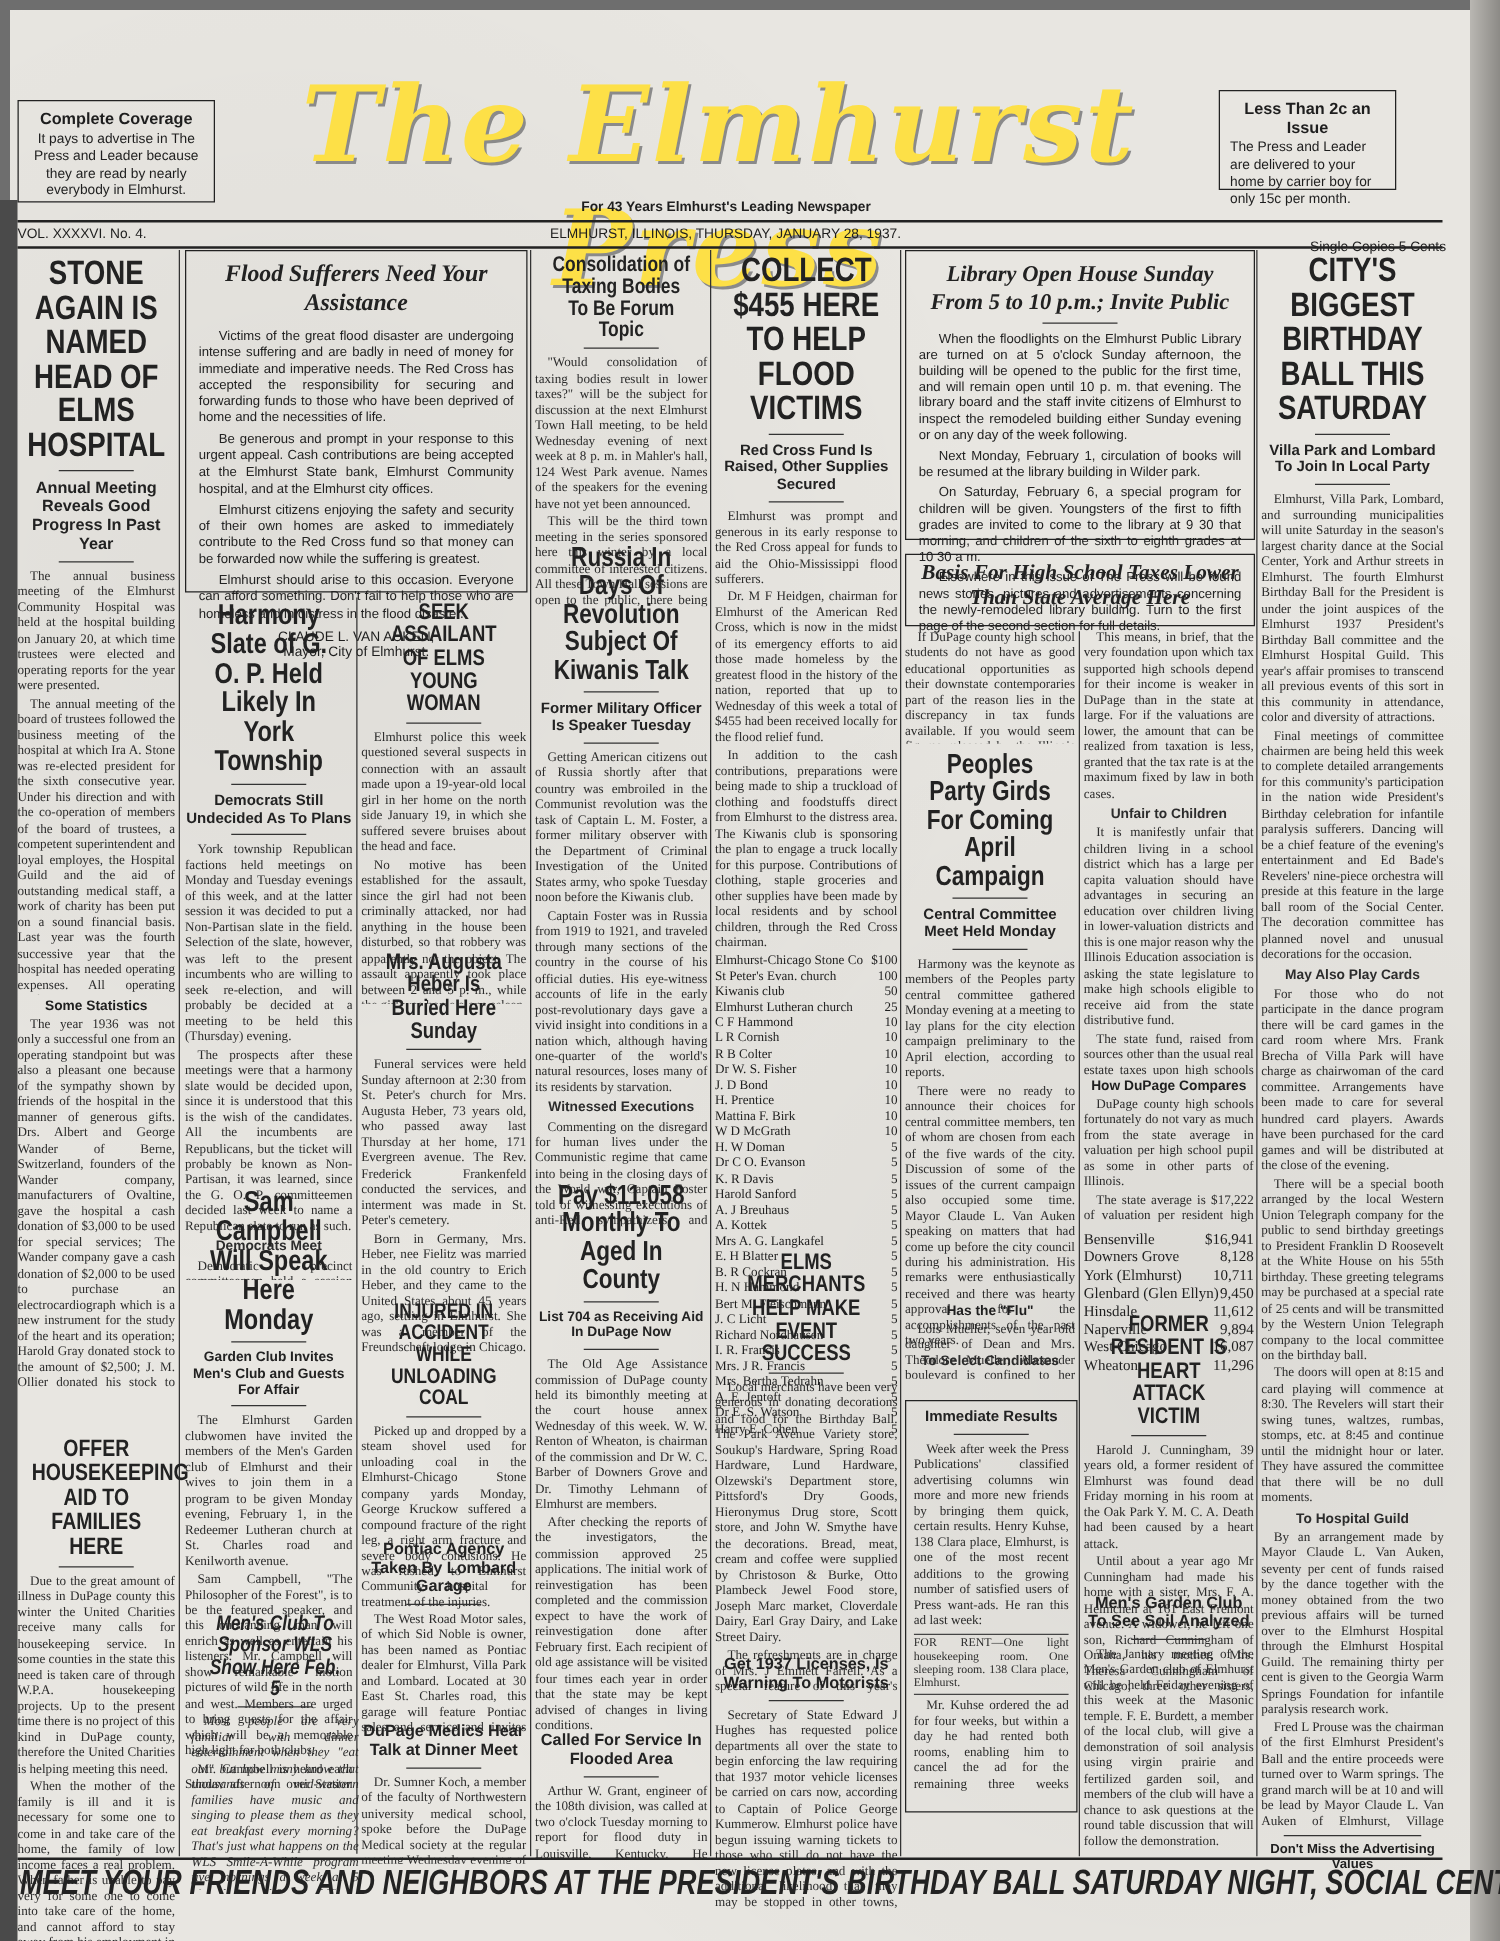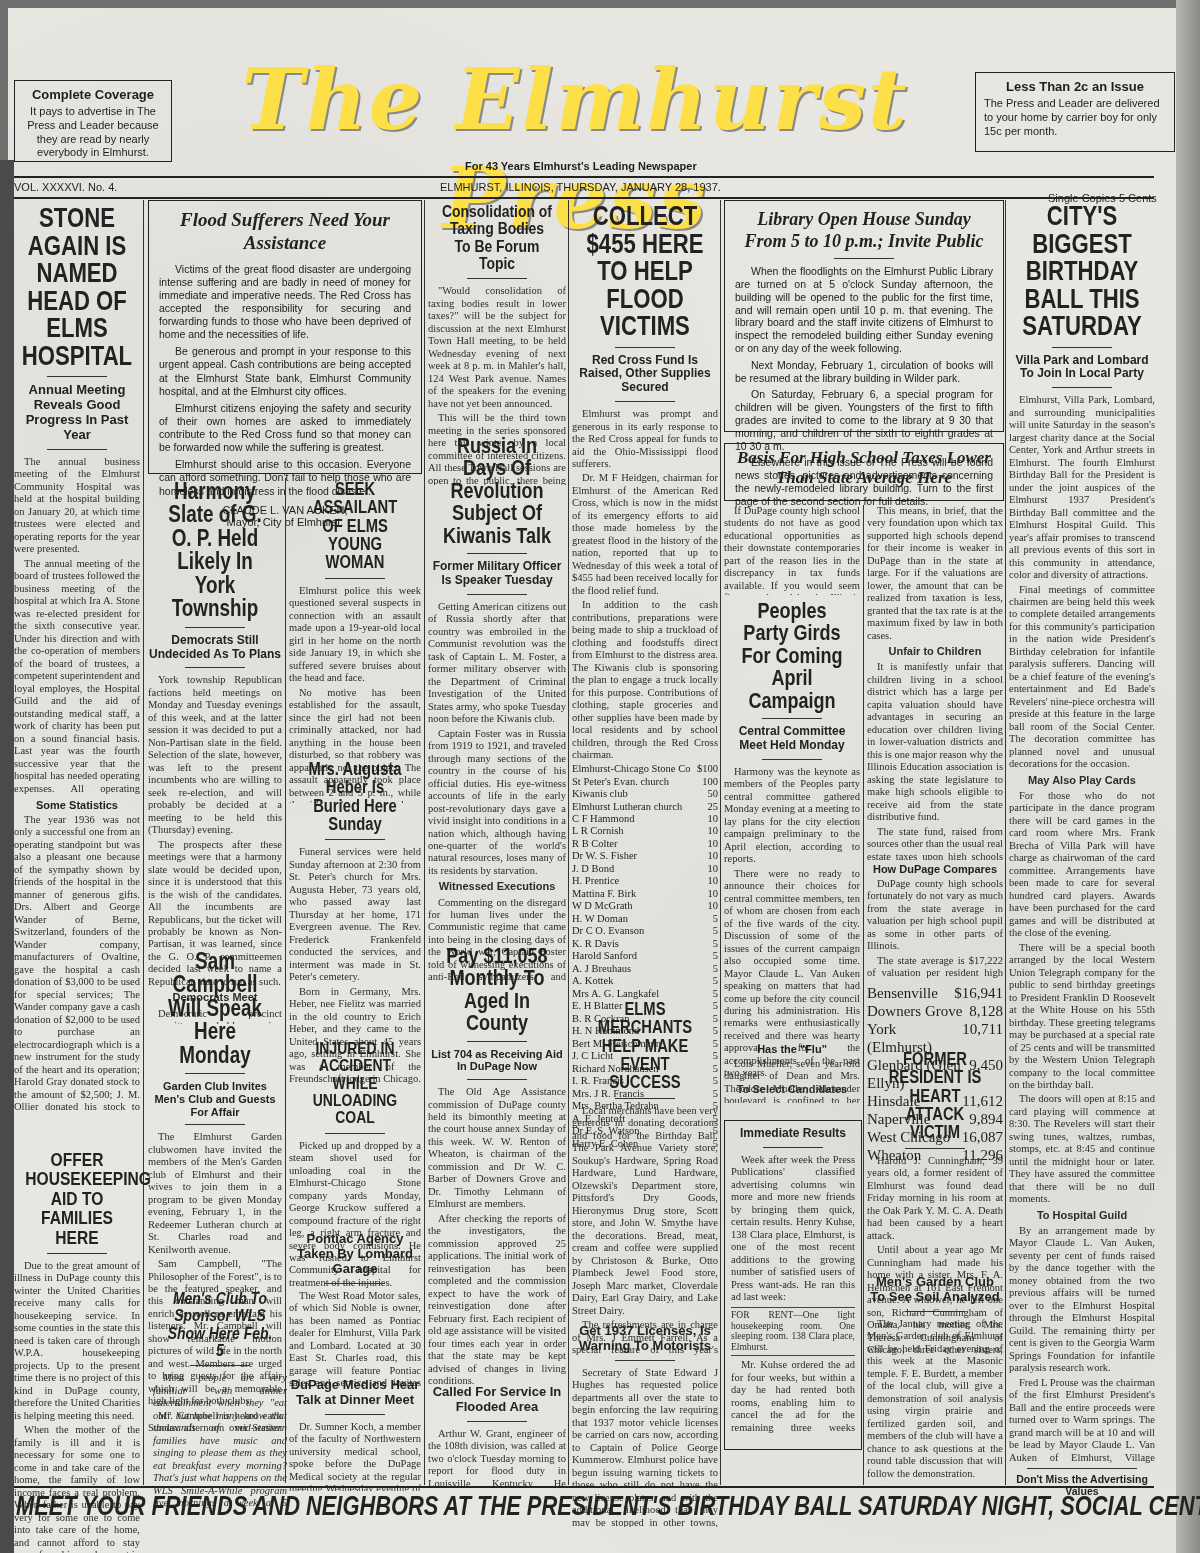--- a/index.html
+++ b/index.html
@@ -25,40 +25,40 @@
   .sub{font-family:"Liberation Sans",sans-serif;font-weight:bold;text-align:center;font-size:14px;line-height:1.15;color:#222;}
   .ital{font-family:"Liberation Serif",serif;font-style:italic;font-weight:bold;text-align:center;color:#222;}
   .body{font-family:"Liberation Serif",serif;font-size:10.5px;line-height:1.19;text-align:justify;color:#2c2c2c;overflow:hidden;}
   .body p{margin:0 0 2px 0;text-indent:10px;}
   .sbody{font-family:"Liberation Sans",sans-serif;font-size:12.5px;line-height:1.3;text-align:justify;color:#222;overflow:hidden;}
   .sbody p{margin:0 0 4px 0;text-indent:16px;}
   .dash{width:60px;margin:6px auto;border-top:1.5px solid #333;}
   .subhead{font-family:"Liberation Sans",sans-serif;font-weight:bold;font-size:11px;text-align:center;margin:3px 0;}
   .contrib{font-family:"Liberation Serif",serif;font-size:10.5px;line-height:1.19;}
   .contrib .row{display:flex;justify-content:space-between;}
-  .vtable{font-family:"Liberation Serif",serif;font-size:15px;line-height:1.2;width:100%;}
+  .vtable{font-family:"Liberation Serif",serif;font-size:12px;line-height:1.2;width:100%;}
   .vtable .row{display:flex;justify-content:space-between;}
   .banner{font-family:"Liberation Sans",sans-serif;font-weight:bold;font-style:italic;font-size:28px;transform:scaleX(0.78);transform-origin:left top;white-space:nowrap;color:#222;}
   .footnote{font-family:"Liberation Sans",sans-serif;font-weight:bold;font-size:10.5px;text-align:center;}
   .ad{font-family:"Liberation Serif",serif;font-size:9.5px;line-height:1.15;}
 </style>
 </head>
 <body>
 
 <div class="page"></div>
 <div class="binding"></div>
 <div class="rightedge"></div>
 
 <div class="abs box" style="left:14px;top:80px;width:158px;height:82px;padding:6px 4px;">
   <div class="boxtitle" style="font-size:13px;margin-bottom:3px;">Complete Coverage</div>
   <div class="boxtext" style="font-size:11px;">It pays to advertise in The Press and Leader because they are read by nearly everybody in Elmhurst.</div>
 </div>
 <div class="abs mast" style="left:225px;top:50px;width:700px;text-align:center;">The Elmhurst Press</div>
 <div class="abs tagline" style="left:465px;top:160px;">For 43 Years Elmhurst's Leading Newspaper</div>
-<div class="abs box" style="left:975px;top:72px;width:200px;height:80px;padding:6px 8px;">
+<div class="abs box" style="left:975px;top:72px;width:142px;height:80px;padding:6px 8px;">
   <div class="boxtitle" style="font-size:13px;margin-bottom:3px;">Less Than 2c an Issue</div>
   <div class="boxtext" style="font-size:11px;text-align:left;">The Press and Leader are delivered to your home by carrier boy for only 15c per month.</div>
 </div>
 <div class="rule" style="left:14px;top:176px;width:1140px;"></div>
 <div class="abs dateline" style="left:14px;top:181px;">VOL. XXXXVI. No. 4.</div>
 <div class="abs dateline" style="left:440px;top:181px;">ELMHURST, ILLINOIS, THURSDAY, JANUARY 28, 1937.</div>
 <div class="abs dateline" style="left:1048px;top:192px;">Single Copies 5 Cents</div>
 <div class="rule" style="left:14px;top:197px;width:1140px;"></div>
 
 <div class="vrule" style="left:143px;top:200px;height:1285px;"></div>
@@ -200,21 +200,21 @@
     <p>Commenting on the disregard for human lives under the Communistic regime that came into being in the closing days of the World war, Captain Foster told of witnessing executions of anti-Red sympathizers, and showed pictures of many victims, as well as exhibiting Communistic posters.</p>
 
   </div>
 </div>
 <div class="abs" style="left:428px;top:945px;width:138px;">
   <div class="hd med" style="font-size:22px;">Pay $11,058 Monthly To Aged In County</div>
   <div class="dash"></div>
   <div class="sub" style="font-size:11px;">List 704 as Receiving Aid In DuPage Now</div>
   <div class="dash"></div>
   <div class="body" style="height:300px;">
-    <p>The Old Age Assistance commission of DuPage county held its bimonthly meeting at the court house annex Sunday of this week. W. W. Renton of Wheaton, is chairman of the commission and Dr W. C. Barber of Downers Grove and Dr. Timothy Lehmann of Elmhurst are members.</p>
+    <p>The Old Age Assistance commission of DuPage county held its bimonthly meeting at the court house annex Wednesday of this week. W. W. Renton of Wheaton, is chairman of the commission and Dr W. C. Barber of Downers Grove and Dr. Timothy Lehmann of Elmhurst are members.</p>
     <p>After checking the reports of the investigators, the commission approved 25 applications. The initial work of reinvestigation has been completed and the commission expect to have the work of reinvestigation done after February first. Each recipient of old age assistance will be visited four times each year in order that the state may be kept advised of changes in living conditions.</p>
 
   </div>
 </div>
 <div class="abs" style="left:428px;top:1385px;width:138px;">
   <div class="sub" style="font-size:13px;">Called For Service In Flooded Area</div>
   <div class="dash"></div>
   <div class="body" style="height:60px;">
     <p>Arthur W. Grant, engineer of the 108th division, was called at two o'clock Tuesday morning to report for flood duty in Louisville, Kentucky. He expects to be gone for a week or more.</p>
   </div>

